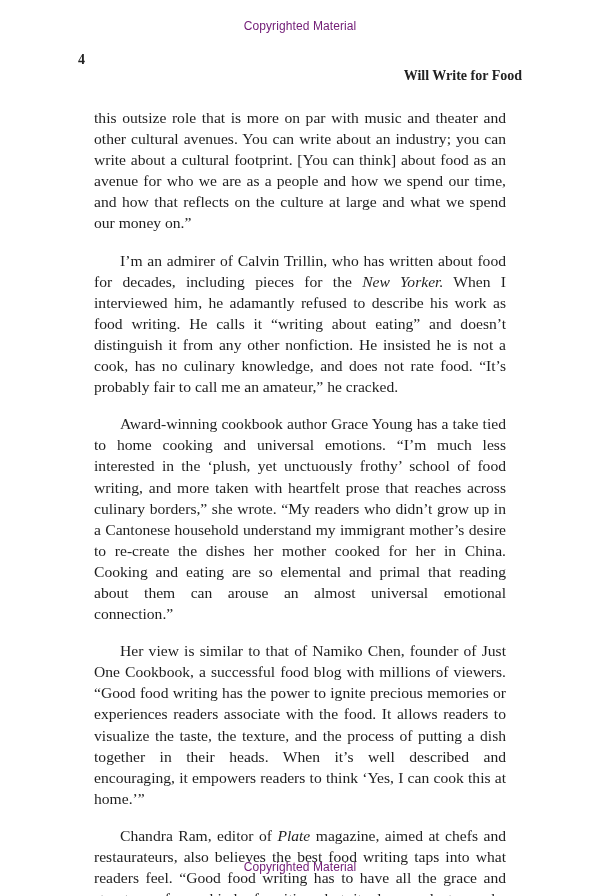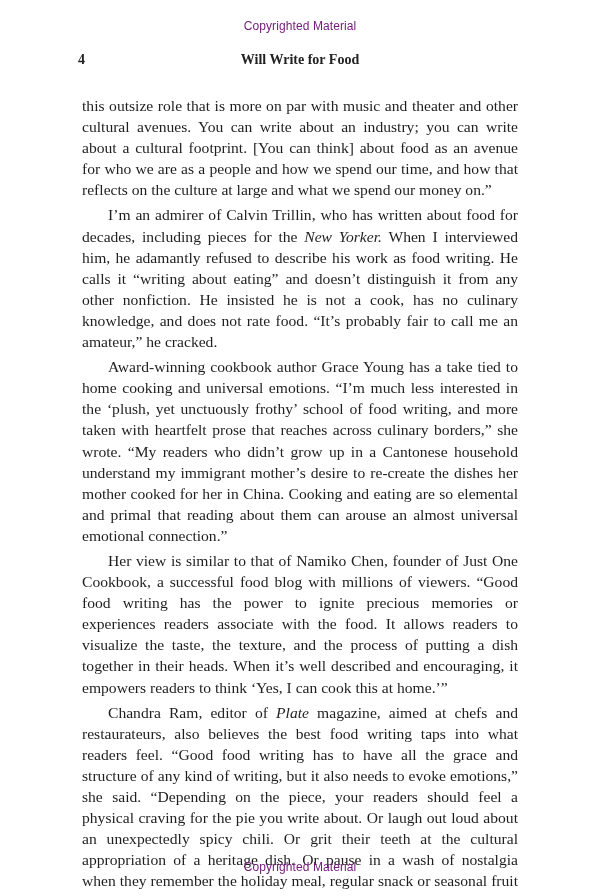--- a/index.html
+++ b/index.html
@@ -40,39 +40,39 @@
   .running-head .page-num {
     position: absolute;
     left: 0;
     top: 0;
     font-weight: bold;
   }
   .running-head .book-title {
     position: absolute;
     left: 0;
     width: 444px;
-    top: 0;
-    text-align: center;
+    top: 16px;
+    text-align: right;
     font-weight: bold;
   }
 
   .body-text {
     position: absolute;
     top: 91px;
     left: 78px;
     width: 444px;
     font-family: "Liberation Serif", serif;
     font-size: 15.6px;
     line-height: 21.1px;
     color: #1e1e1e;
     text-align: justify;
     hyphens: manual;
   }
   .body-text p {
-    margin: 4px;
+    margin: 16px;
     text-indent: 26px;
   }
   .body-text p.no-indent {
     text-indent: 0;
   }
   .body-text em {
   }
 </style>
 </head>
 <body>

